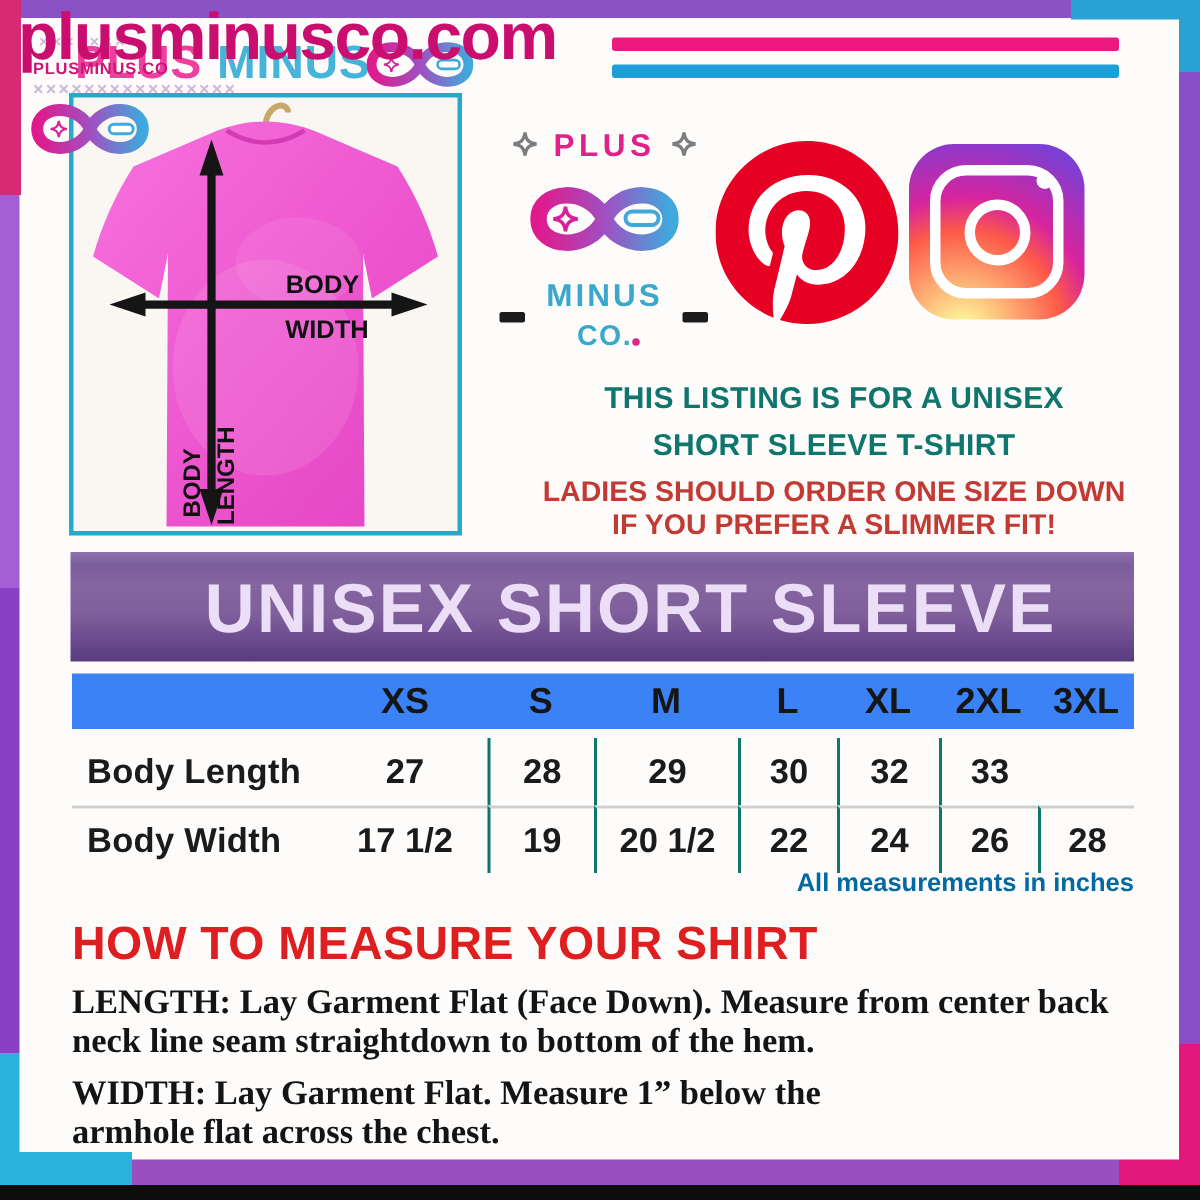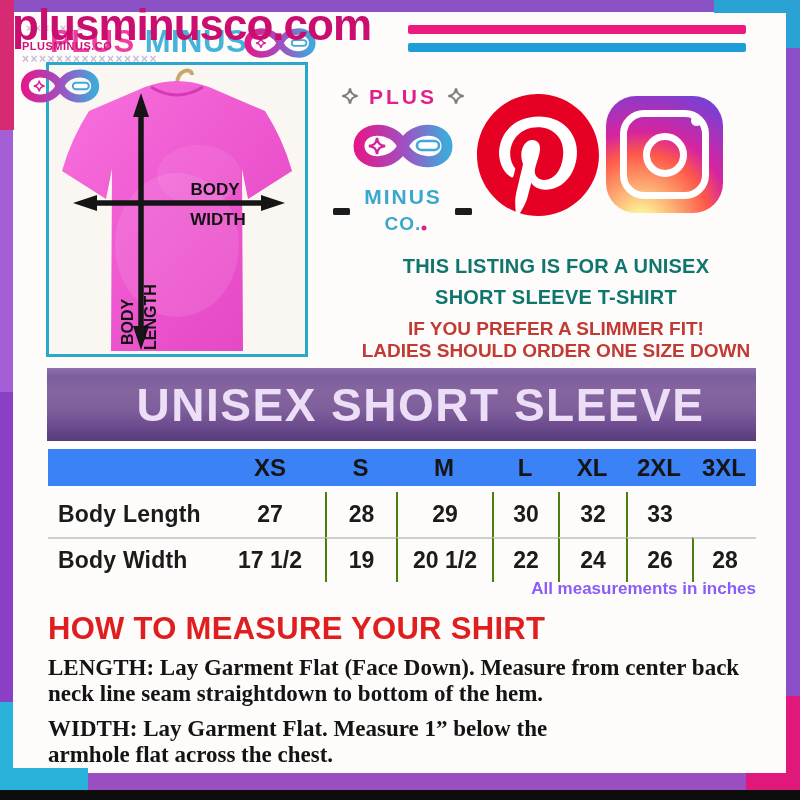--- a/index.html
+++ b/index.html
@@ -63,24 +63,24 @@
   .banner .t{font-size:46px;font-weight:700;color:#ecdef6;line-height:74px;letter-spacing:1.5px;padding-left:38px;}
 
   
   .size-table{left:48px;top:449px;width:708px;}
   .grid{display:grid;grid-template-columns:167px 110px 71px 96px 66px 68px 66px 64px;}
   .thead{background:#3b82f6;height:37px;}
   .thead .c{display:flex;align-items:center;justify-content:center;font-size:24px;font-weight:800;color:#151515;}
   .tgap{height:6px;}
   .trow .c{display:flex;align-items:center;justify-content:center;height:45px;font-size:23px;font-weight:800;color:#1b1b1b;}
   .trow .label{justify-content:flex-start;padding-left:10px;letter-spacing:0.2px;}
-  .trow .c.vline{border-left:2px solid #4d7c0f;}
+  .trow .c.vline{border-left:2px solid #0f766e;}
   .trow2 .c{border-top:2px solid #cfcfcf;}
   .trow2 .label{border-top:2px solid #cfcfcf;}
-  .note{left:48px;top:579px;width:708px;text-align:right;font-size:17px;font-weight:700;color:#8b5cf6;}
+  .note{left:48px;top:579px;width:708px;text-align:right;font-size:17px;font-weight:700;color:#0369a1;}
 
   
   .howto-title{left:48px;top:611px;width:708px;font-size:31px;font-weight:800;color:#df1f1f;letter-spacing:0.3px;}
   .para{font-family:"Liberation Serif",serif;font-weight:700;font-size:23px;line-height:26px;color:#141414;}
   .para-length{left:48px;top:655px;width:714px;}
   .para-width{left:48px;top:716px;width:580px;}
 
   svg text{font-family:"Liberation Sans",sans-serif;}
 </style>
 </head>
@@ -204,22 +204,22 @@
   <div class="abs instagram">
     <div class="cam"></div>
     <div class="lens"></div>
     <div class="dot"></div>
   </div>
 
   <div class="abs listing">
     <div class="black-line">THIS LISTING IS FOR A UNISEX</div>
     <div class="black-line">SHORT SLEEVE T-SHIRT</div>
     <div class="red-lines">
+      <div>LADIES SHOULD ORDER ONE SIZE DOWN</div>
       <div>IF YOU PREFER A SLIMMER FIT!</div>
-      <div>LADIES SHOULD ORDER ONE SIZE DOWN</div>
     </div>
   </div>
 
   <div class="abs banner">
     <div class="t">UNISEX SHORT SLEEVE</div>
   </div>
 
   <div class="abs size-table">
     <div class="grid thead">
       <div class="c"></div>

